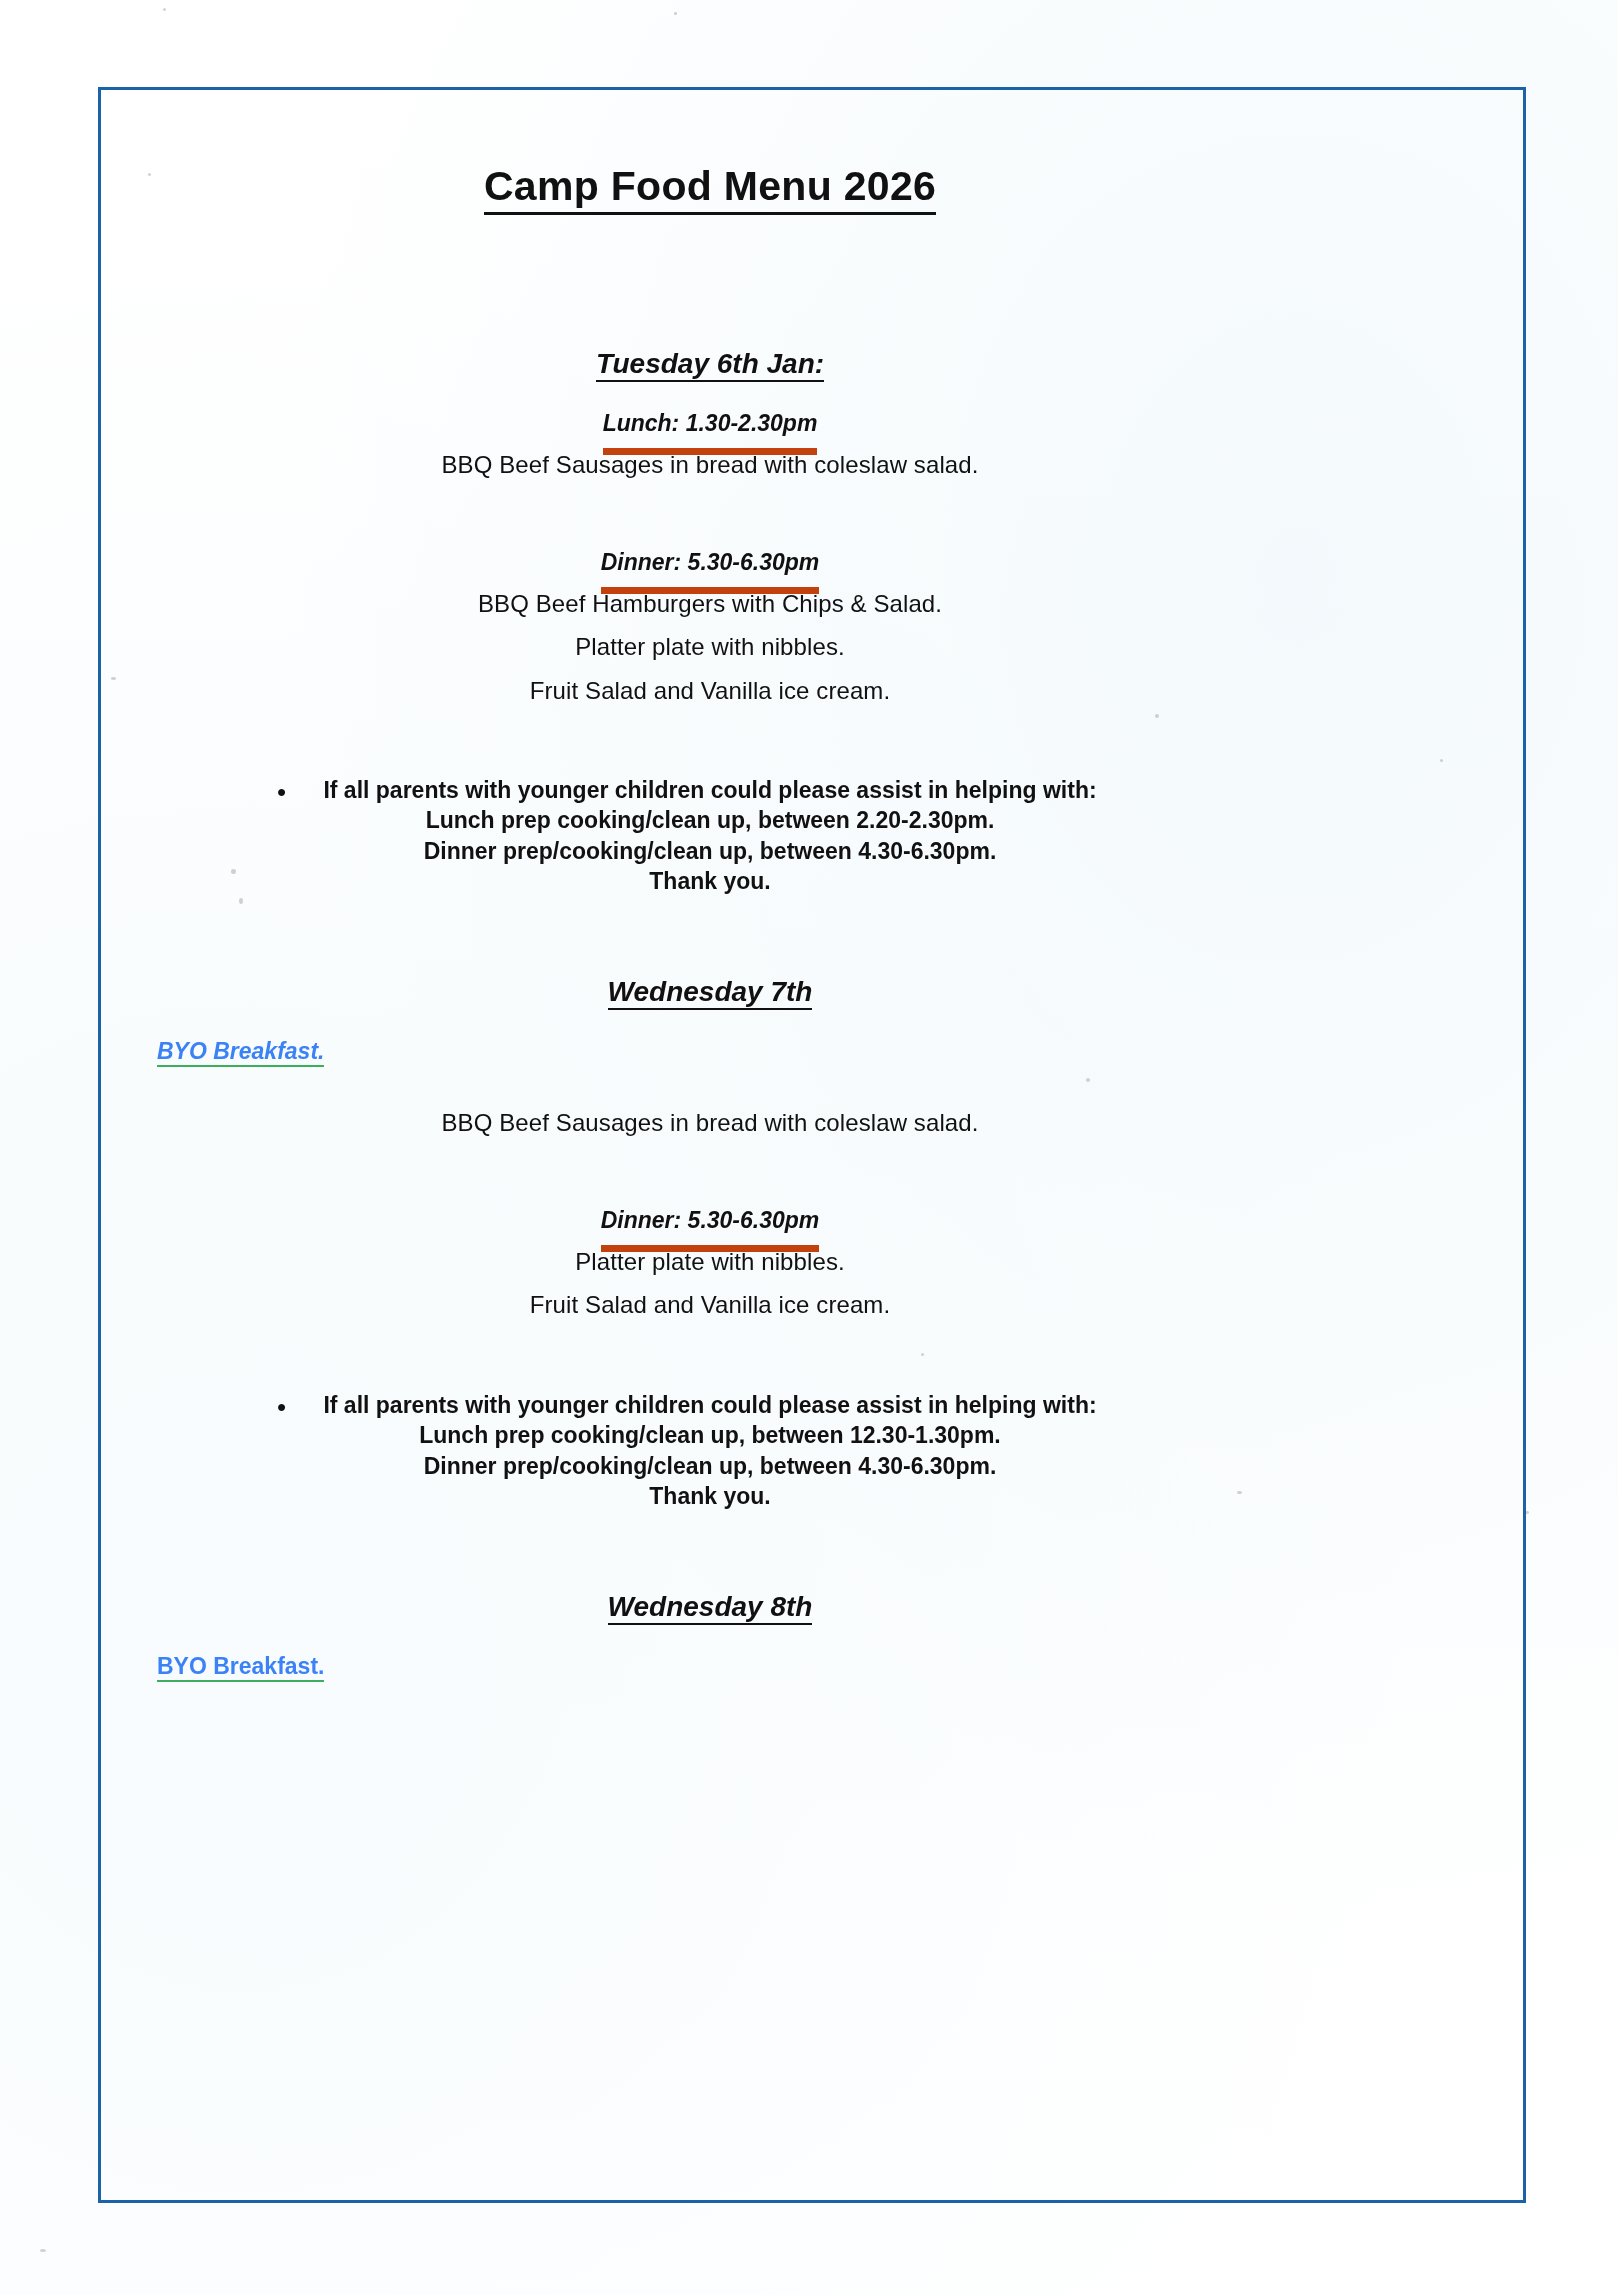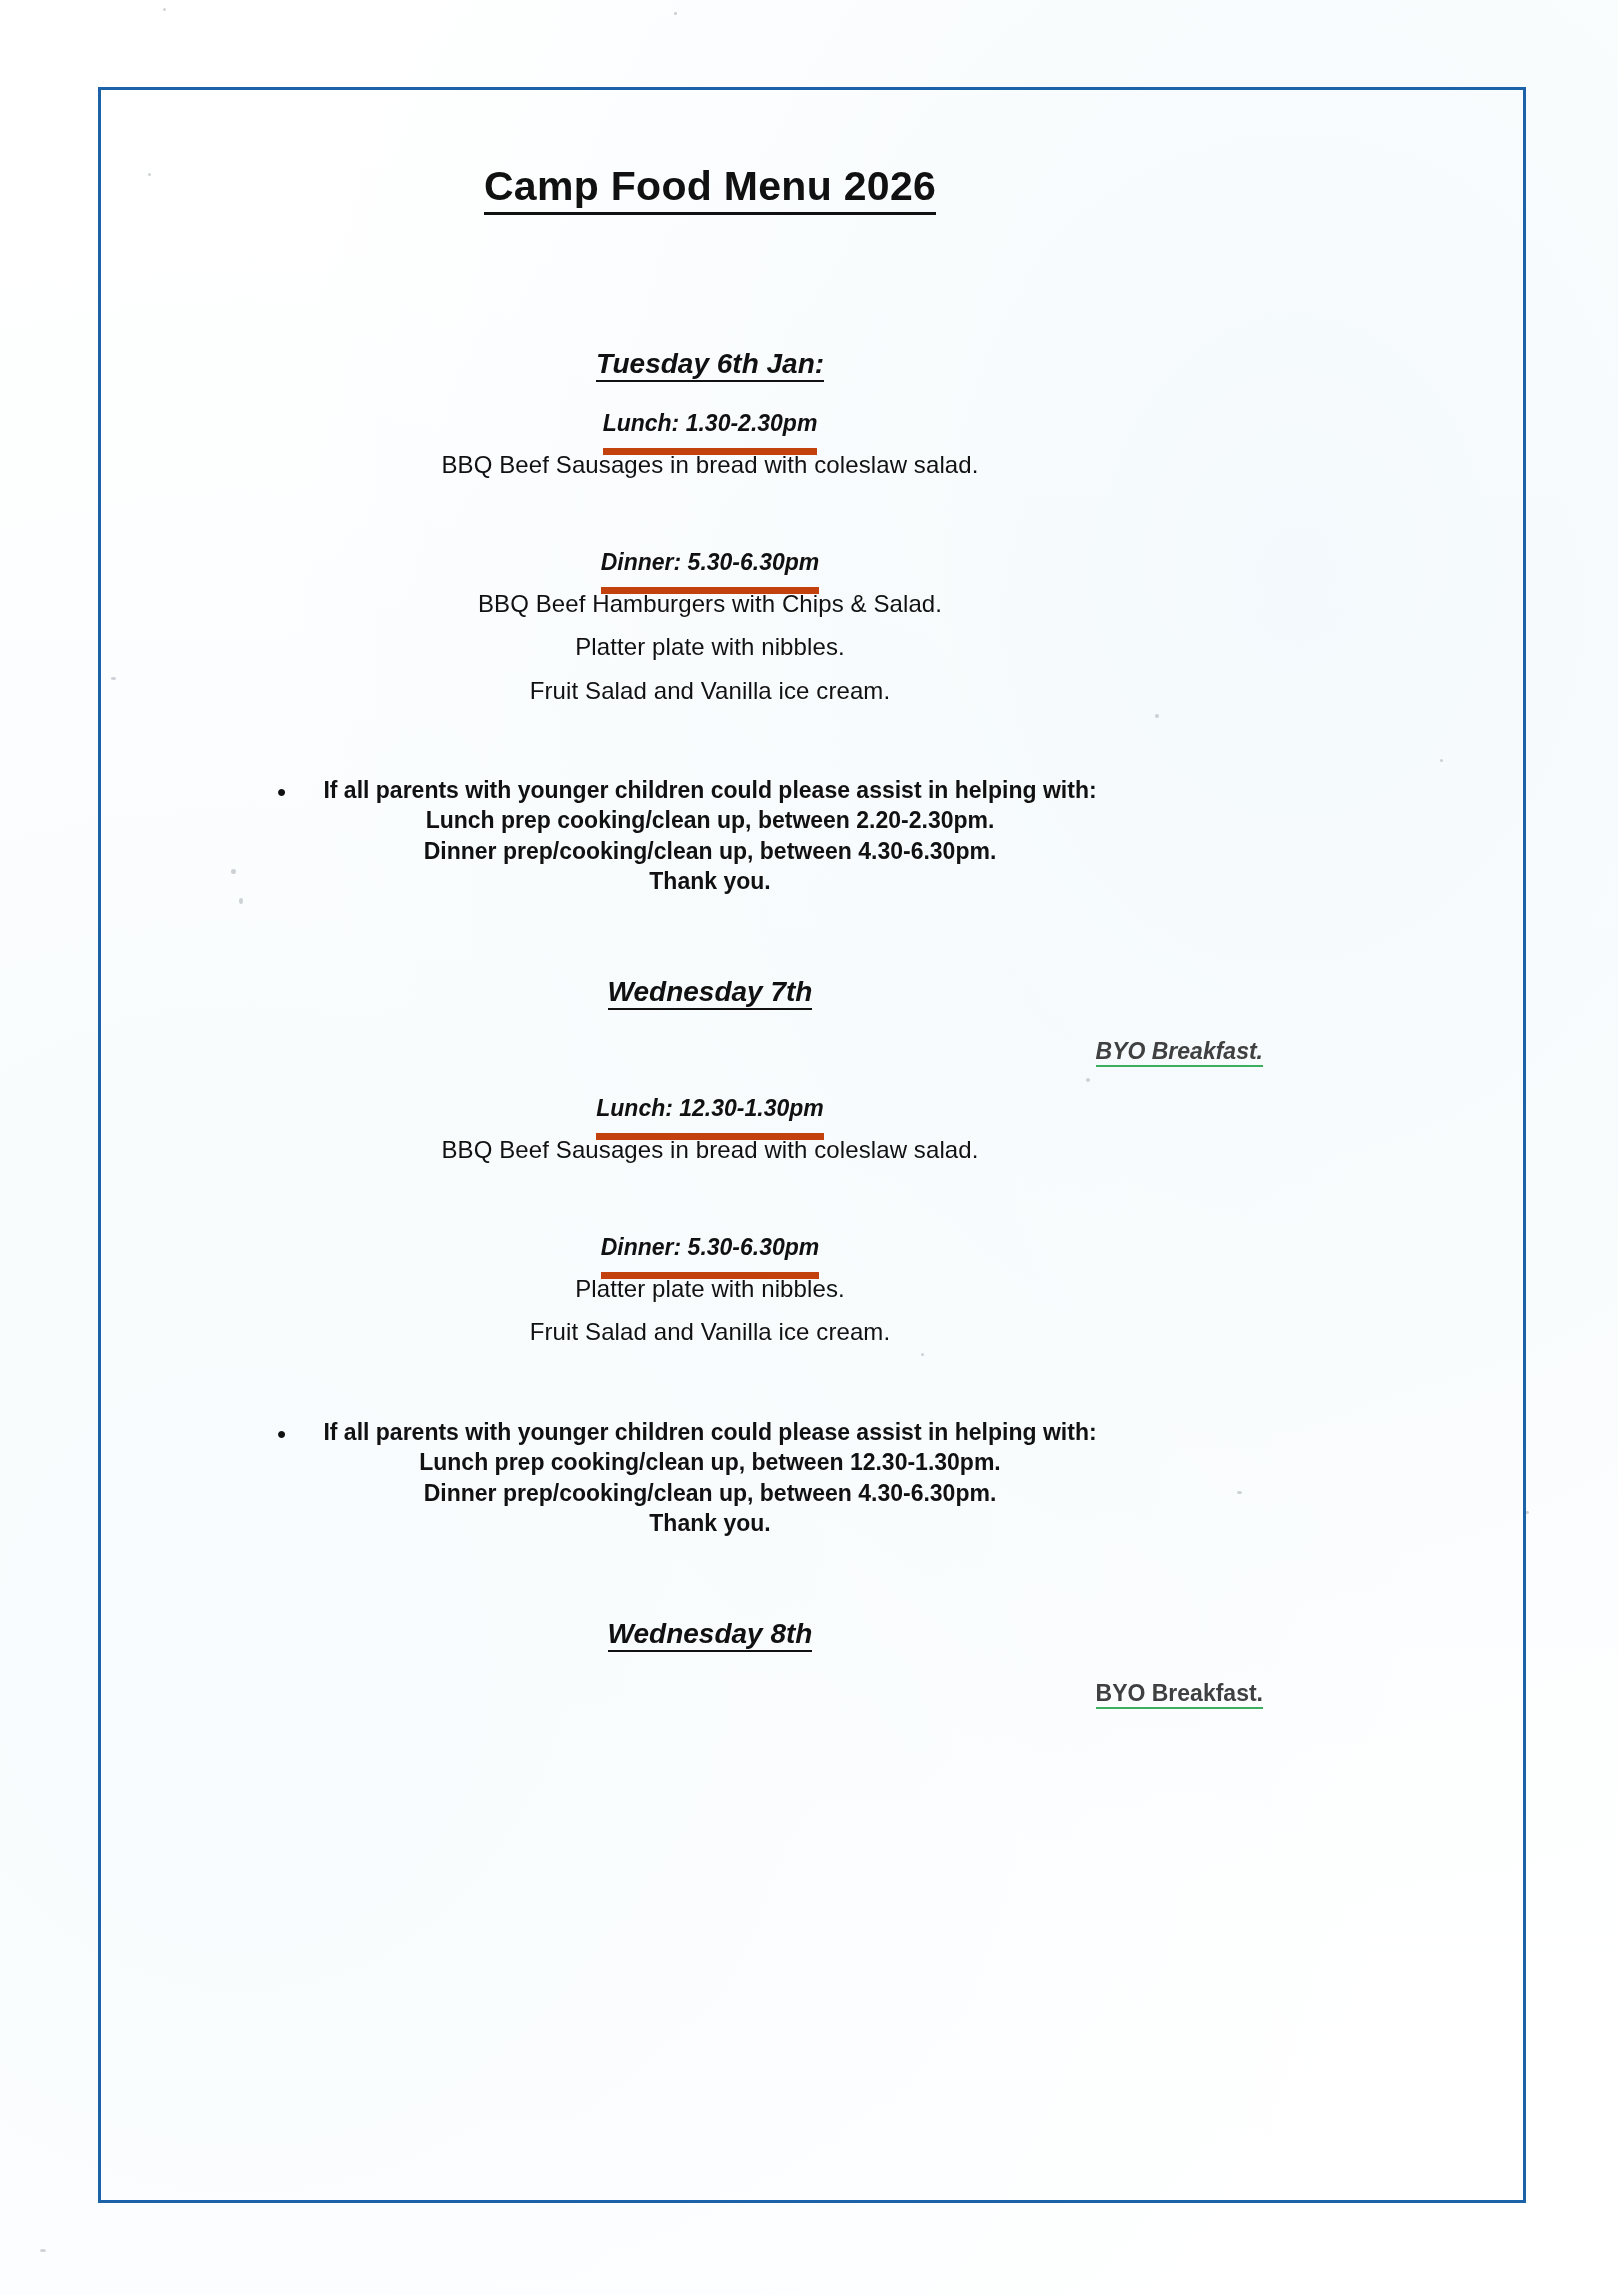--- a/index.html
+++ b/index.html
@@ -77,25 +77,25 @@
     font-weight: bold;
     font-style: italic;
     margin: 0;
   }
   .day-heading span {
     border-bottom: 2px solid #111;
     padding-bottom: 1.3px;
   }
 
   .byo {
-    text-align: right;
+    text-align: left;
     font-size: 23px;
     font-weight: bold;
     font-style: italic;
-    color: #404040;
+    color: #3b82f6;
     margin: 0;
   }
   .byo span {
     border-bottom: 2px solid #3cae5e;
     padding-bottom: 1.3px;
   }
   .byo.upright { font-style: normal; }
 
   .meal-heading {
     text-align: center;
@@ -197,21 +197,20 @@
     </div>
 
     <div class="spacer-lg"></div>
     <div class="day-block">
       <p class="day-heading"><span>Wednesday 7th</span></p>
 
       <div class="spacer-sm"></div>
       <p class="byo"><span>BYO Breakfast.</span></p>
 
       <div class="spacer-sm"></div>
-      <p class="meal-heading"><span>Lunch: 12.30-1.30pm</span></p>
       <p class="meal-line">BBQ Beef Sausages in bread with coleslaw salad.</p>
 
       <div class="spacer-md"></div>
       <p class="meal-heading"><span>Dinner: 5.30-6.30pm</span></p>
       <p class="meal-line">Platter plate with nibbles.</p>
       <p class="meal-line">Fruit Salad and Vanilla ice cream.</p>
 
       <div class="spacer-md"></div>
       <div class="note">
         <span class="bullet">•</span>

